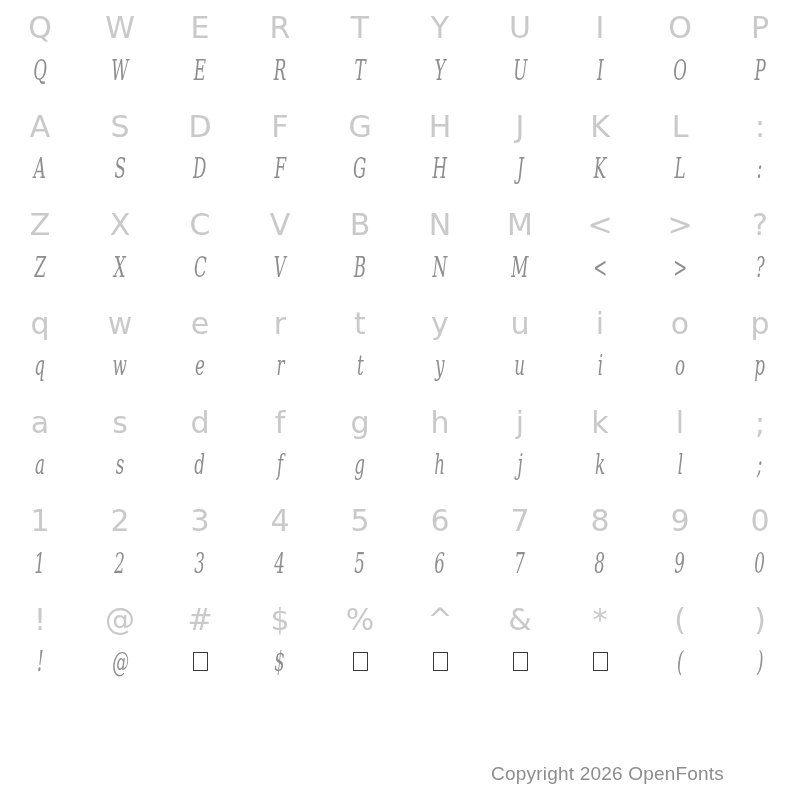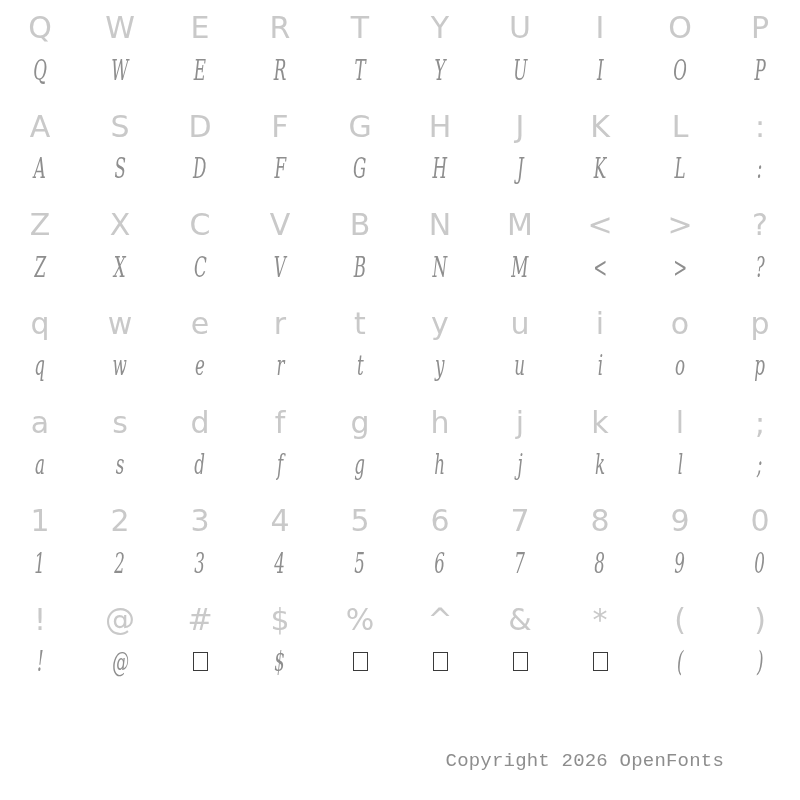--- a/index.html
+++ b/index.html
@@ -71,22 +71,22 @@
   .tofu-box {
     display: inline-block;
     width: 15px;
     height: 19px;
     border: 1.5px solid #3a3a3a;
     box-sizing: border-box;
   }
   #copyright {
     position: absolute;
     right: 76px;
-    bottom: 28px;
-    font-family: Liberation Mono, monospace;
+    bottom: 15px;
+    font-family: Liberation Sans, sans-serif;
     font-size: 19px;
     color: #8d8d8d;
     letter-spacing: 0.2px;
     white-space: nowrap;
     margin-left: 19px;
   }
 </style>
 </head>
 <body>
 

